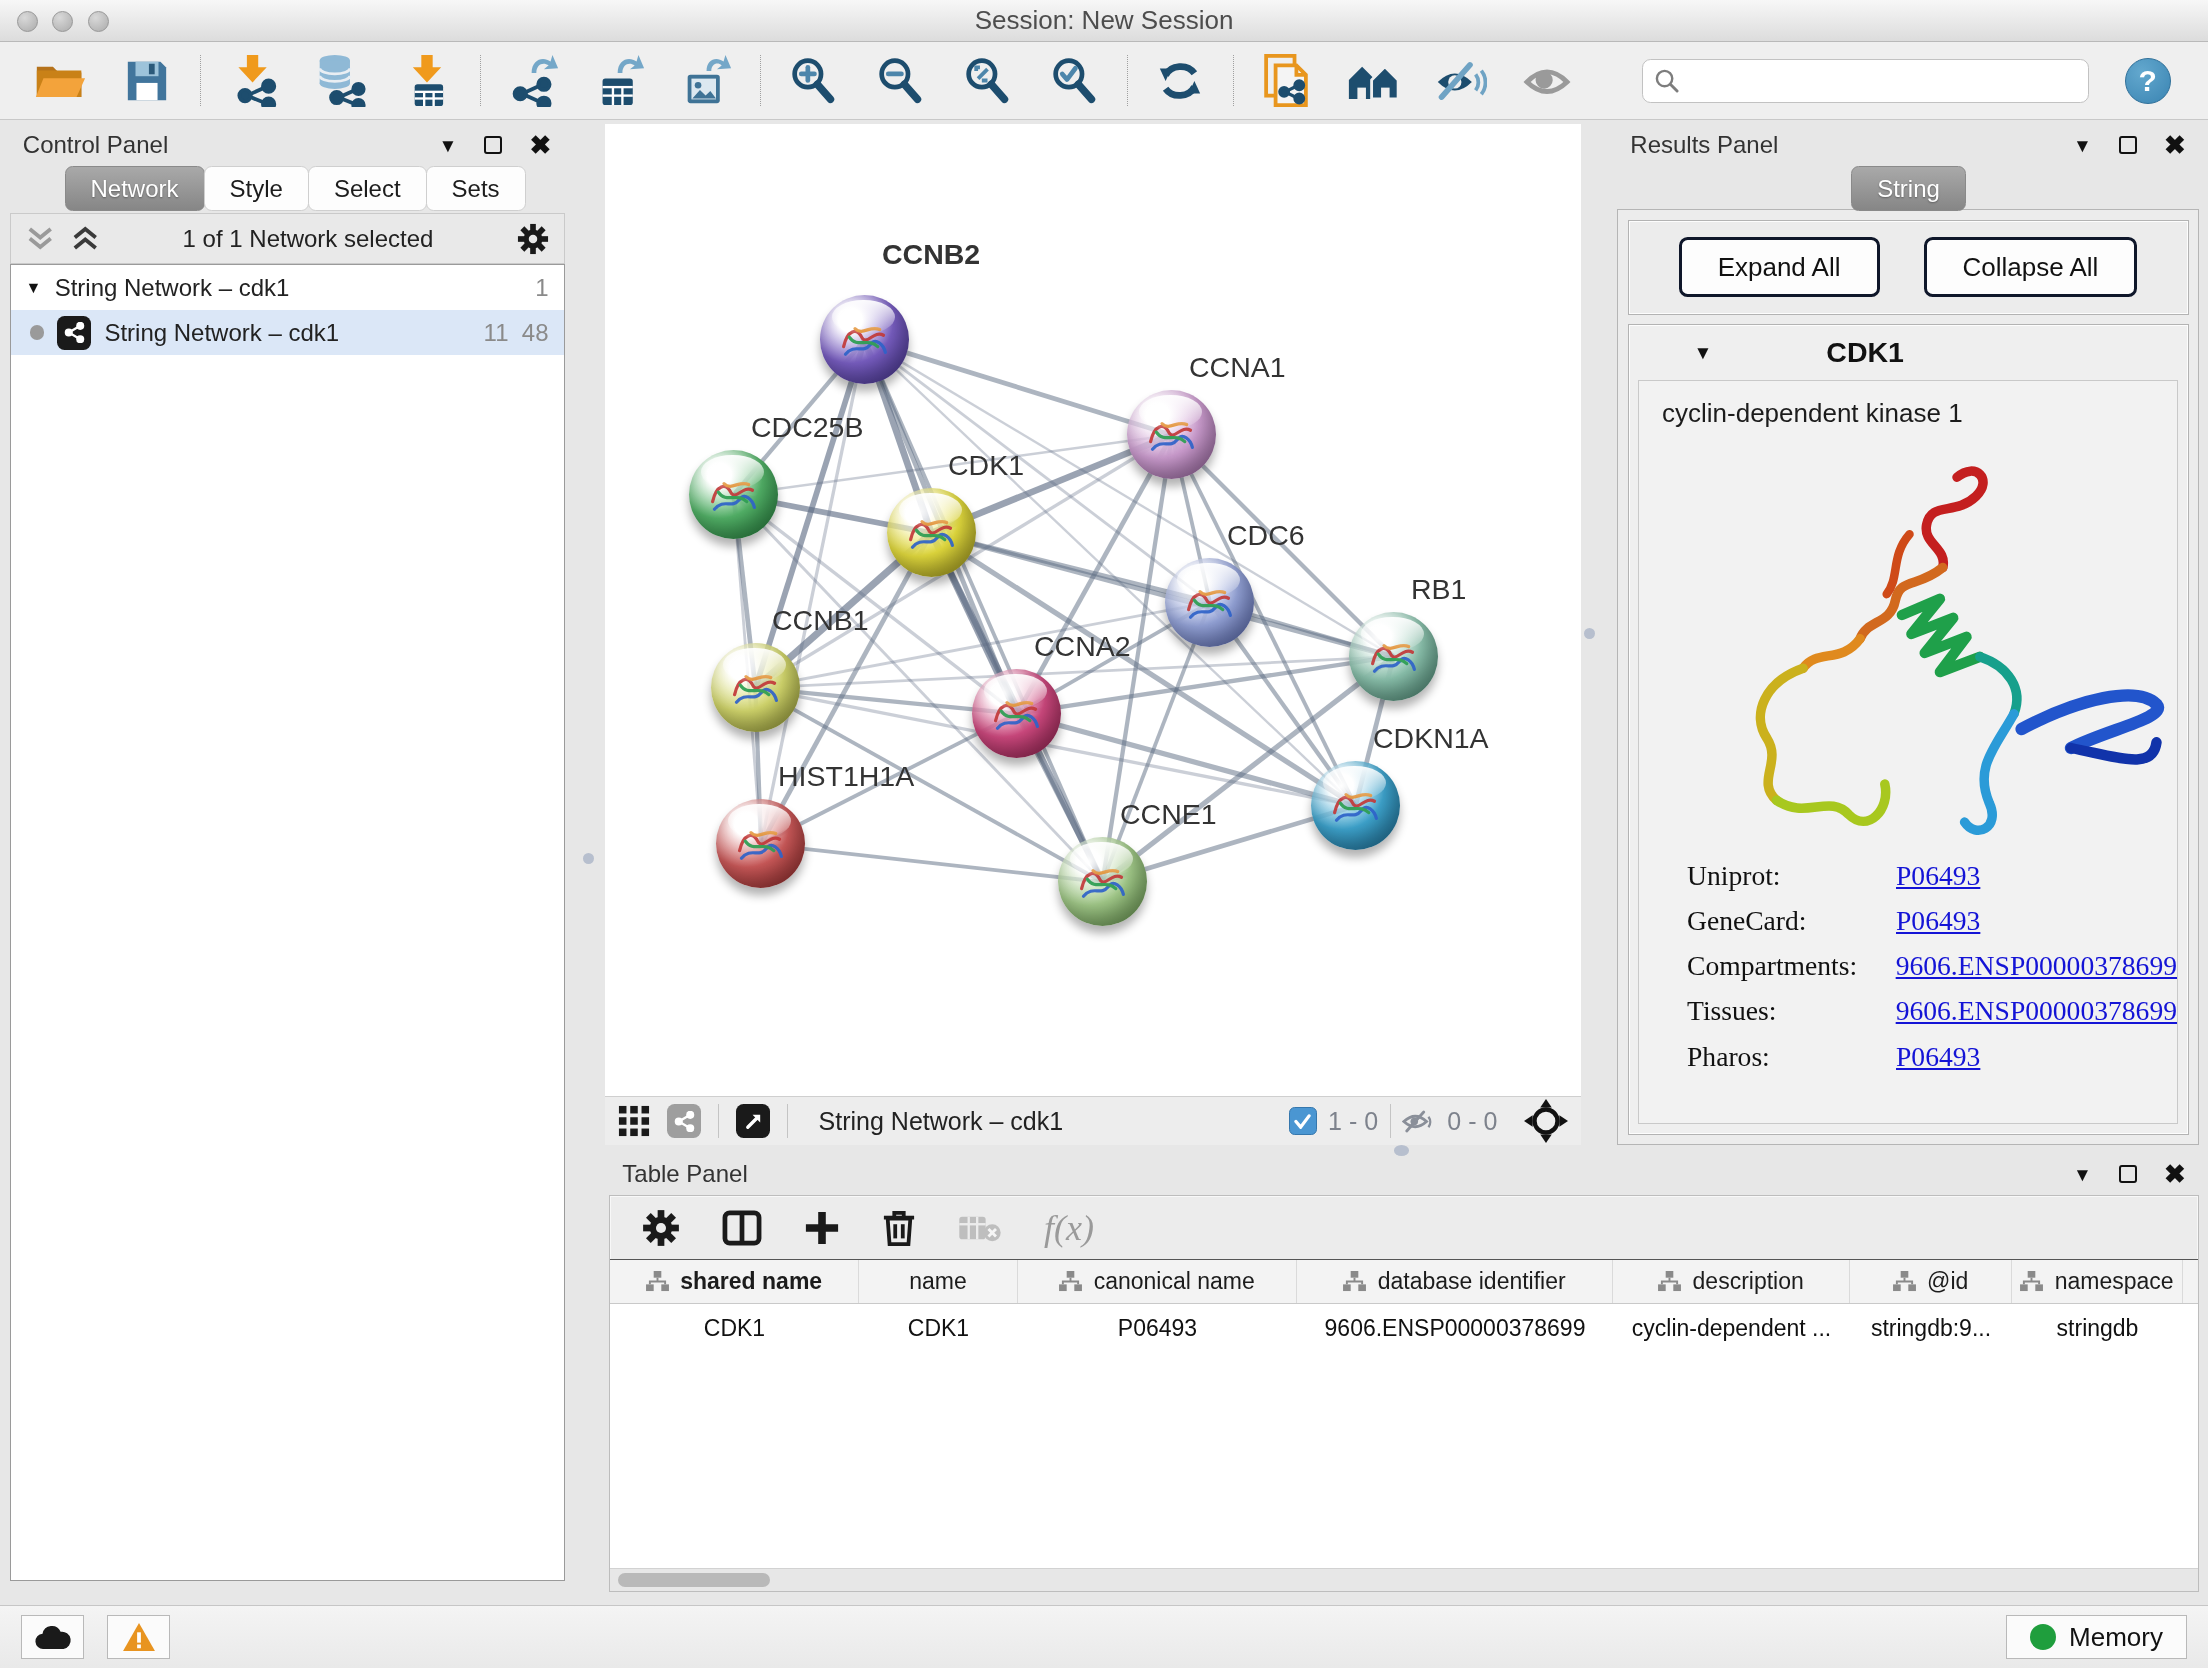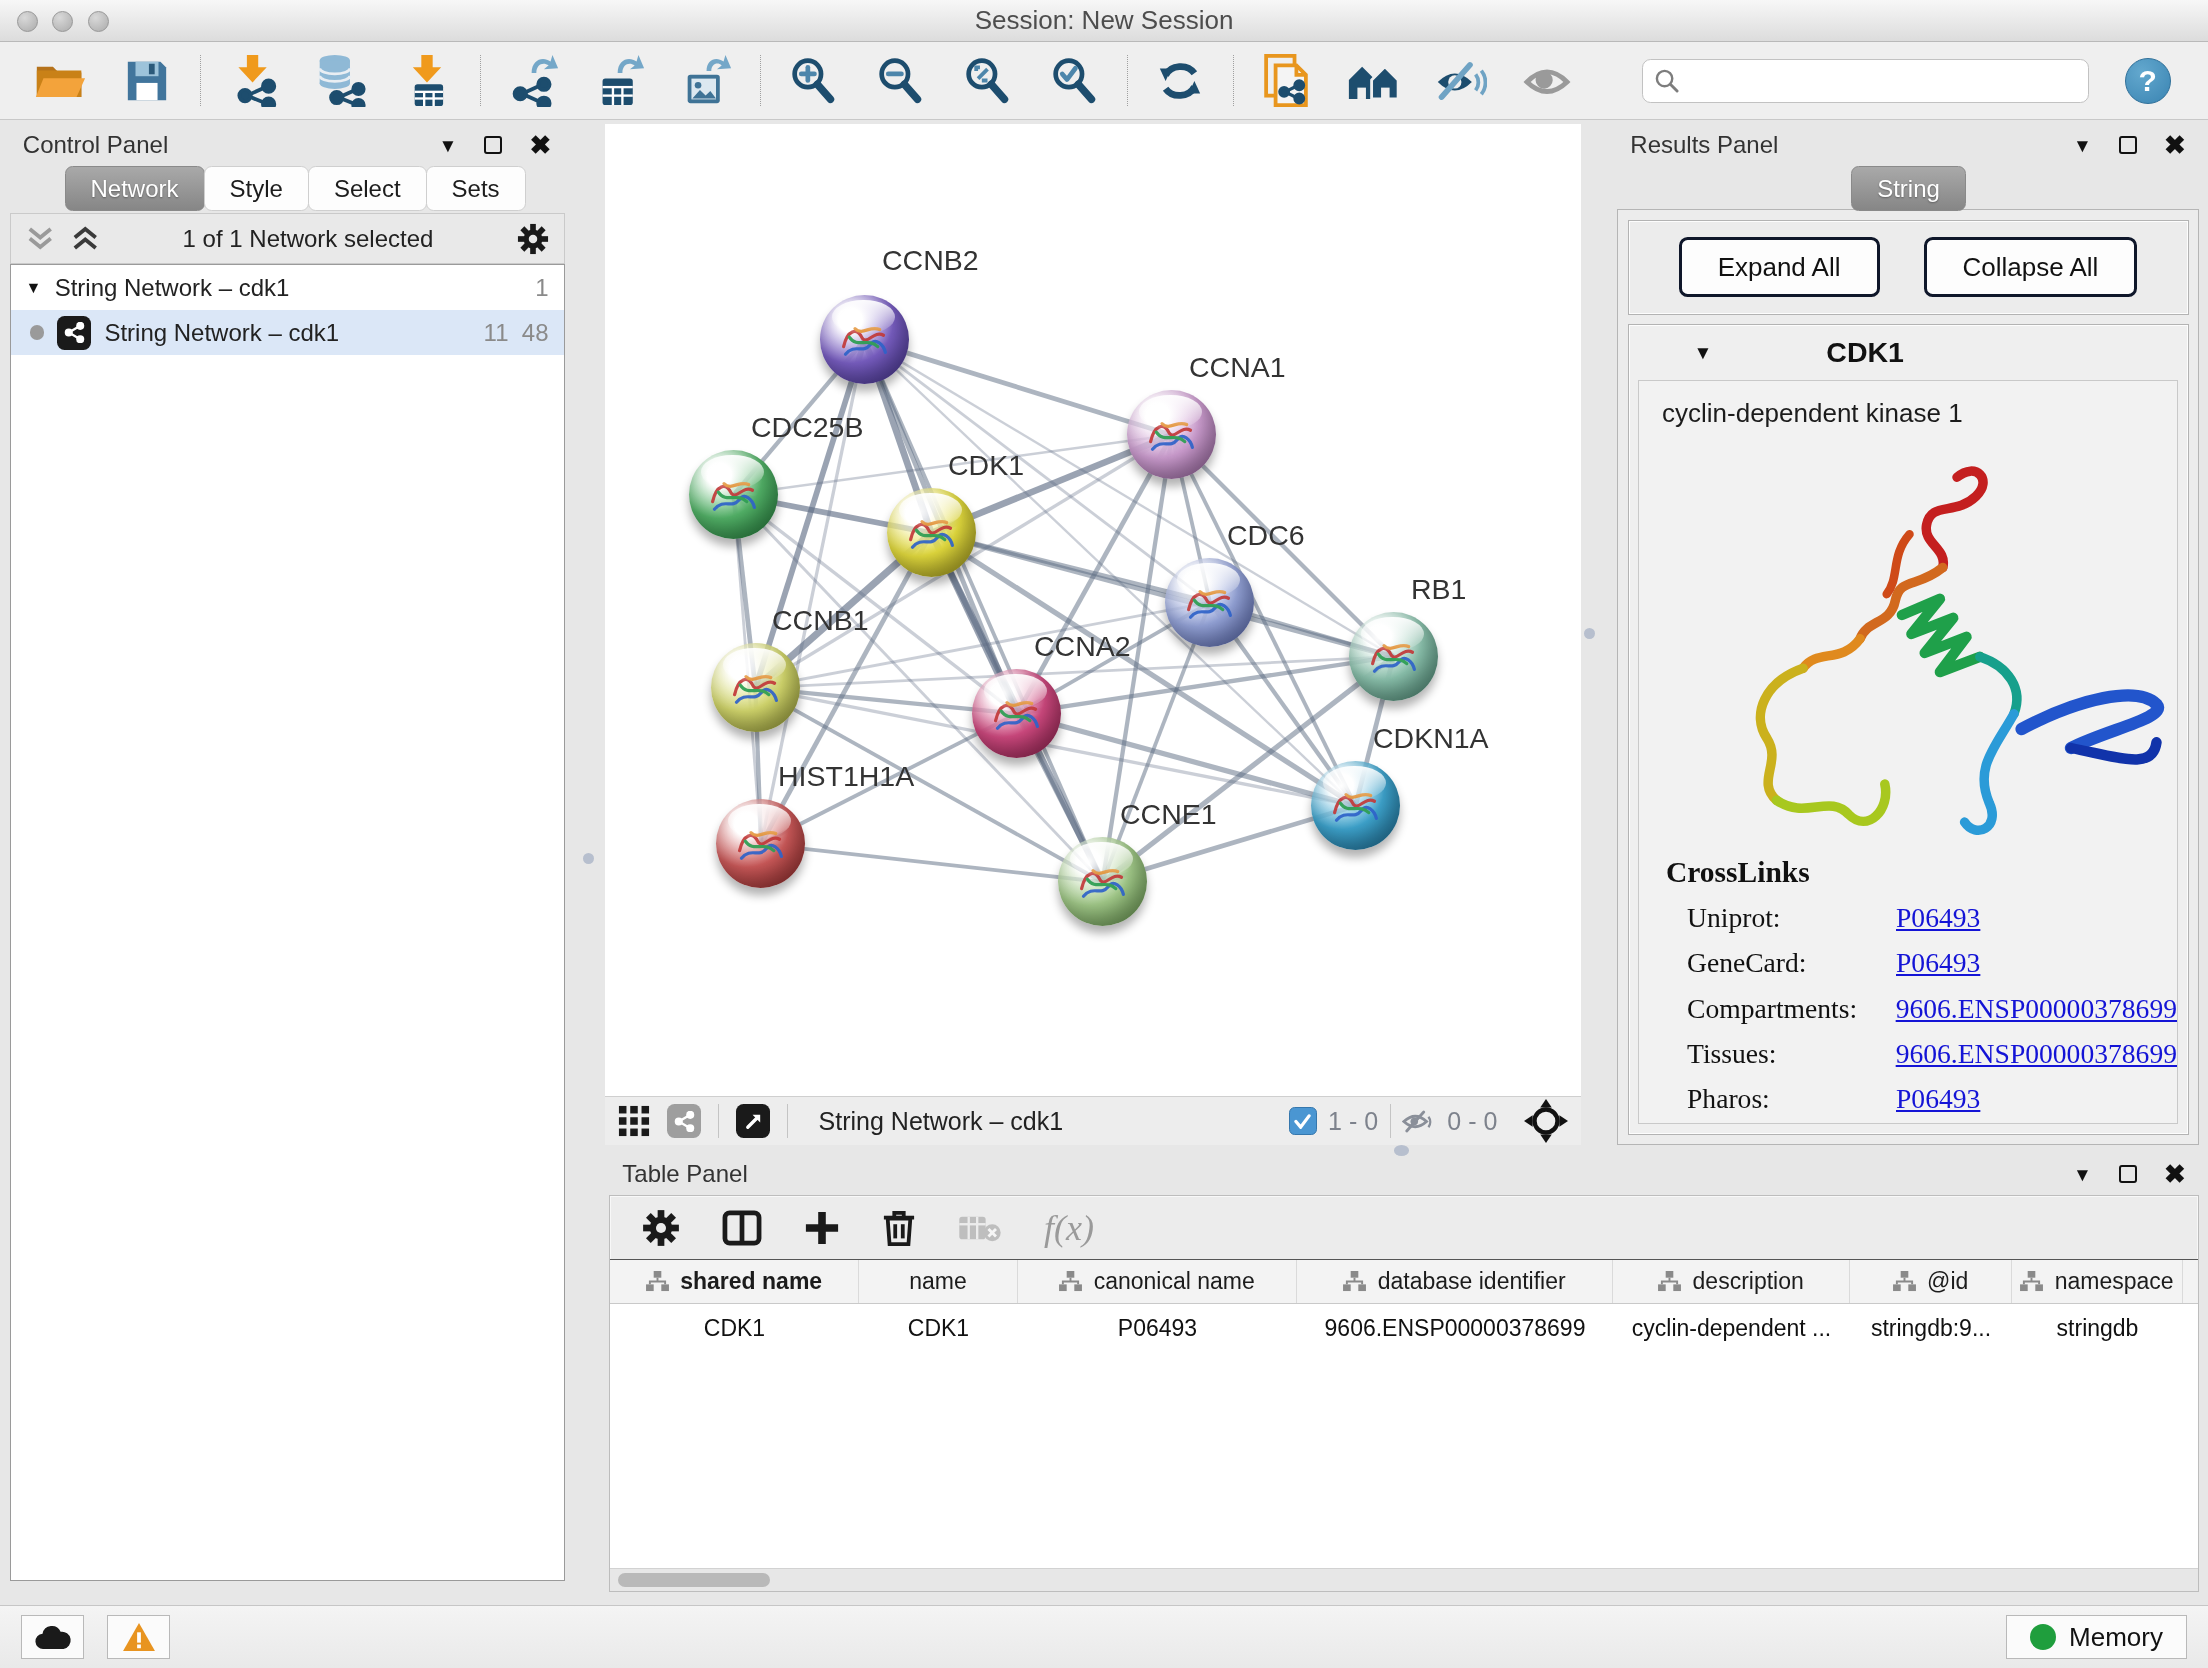--- a/index.html
+++ b/index.html
@@ -489,21 +489,21 @@
         <svg class="squig" width="57" height="48" viewBox="0 0 60 50">
     <g fill="none" stroke-linecap="round" stroke-width="3.4" opacity=".92">
       <path d="M8 32 C12 14 22 12 27 22 C32 32 40 14 50 20" stroke="#c23a3a"></path>
       <path d="M10 40 C20 28 28 40 36 30 C42 22 50 30 52 38" stroke="#2f63c9"></path>
       <path d="M14 22 C22 34 34 22 44 32" stroke="#2d9e52"></path>
       <path d="M20 13 C28 21 36 9 46 14" stroke="#e0861f"></path>
     </g>
         </svg>
         <div class="gloss"></div>
       </div>
-      <div class="nlabel" style="left: 277px; top: 120px;">CCNB2</div>
+      <div class="nlabel" style="left: 277px; top: 114px; font-weight: bold;">CCNB2</div>
       <div class="ball" style="left: 522px; top: 266px; background: radial-gradient(circle at 34% 28%, rgb(255, 255, 255) 0%, rgba(255, 255, 255, 0.55) 14%, rgb(207, 159, 210) 50%, rgb(143, 93, 150) 100%);">
         <svg class="squig" width="57" height="48" viewBox="0 0 60 50">
     <g fill="none" stroke-linecap="round" stroke-width="3.4" opacity=".92">
       <path d="M8 32 C12 14 22 12 27 22 C32 32 40 14 50 20" stroke="#c23a3a"></path>
       <path d="M10 40 C20 28 28 40 36 30 C42 22 50 30 52 38" stroke="#2f63c9"></path>
       <path d="M14 22 C22 34 34 22 44 32" stroke="#2d9e52"></path>
       <path d="M20 13 C28 21 36 9 46 14" stroke="#e0861f"></path>
     </g>
         </svg>
         <div class="gloss"></div>
@@ -713,21 +713,20 @@
             <path d="M120 375 C150 396 176 368 196 390 C216 410 240 385 234 358" stroke="#a8c81f" stroke-width="10"></path>
             <path d="M252 180 L292 163 L262 200 L306 183 L276 220 L320 203 L292 240 L334 224" stroke="#1fa04a" stroke-width="11" stroke-linejoin="round"></path>
             <path d="M334 224 C364 234 380 258 370 284" stroke="#17a08c" stroke-width="10"></path>
             <path d="M370 284 C350 320 328 340 344 378 C356 404 330 416 318 398" stroke="#2b9bd8" stroke-width="10"></path>
             <path d="M378 300 C438 268 500 254 520 274 C532 288 470 300 430 320" stroke="#2255cc" stroke-width="13"></path>
             <path d="M430 320 C480 330 516 344 520 314" stroke="#1133aa" stroke-width="11"></path>
             <path d="M260 95 C240 118 250 140 236 158" stroke="#cf4a18" stroke-width="9"></path>
           </g>
         </svg>
         <div class="xl-block">
-          <div class="xl-title">CrossLinks</div>
           <div id="xl-rows">
               <div class="xl-row">
                 <span class="xl-label">Uniprot:</span>
                 <a class="xl-link" href="#">P06493</a>
               </div>
               <div class="xl-row">
                 <span class="xl-label">GeneCard:</span>
                 <a class="xl-link" href="#">P06493</a>
               </div>
               <div class="xl-row">

